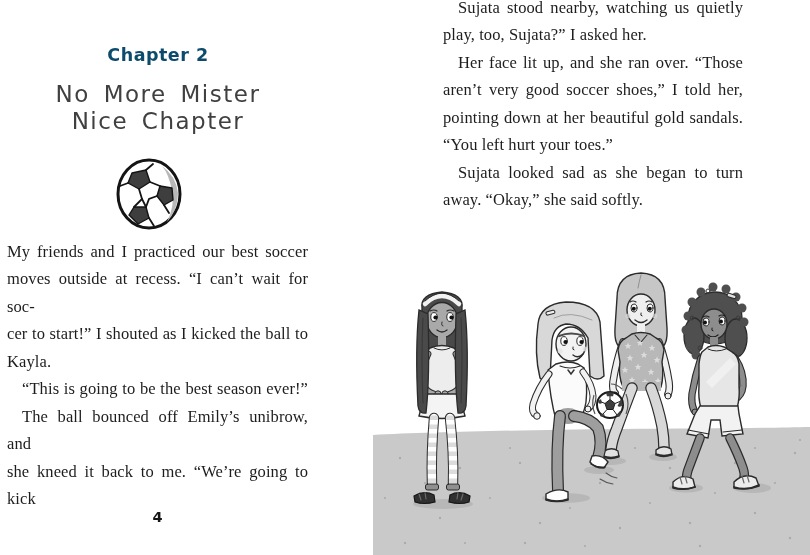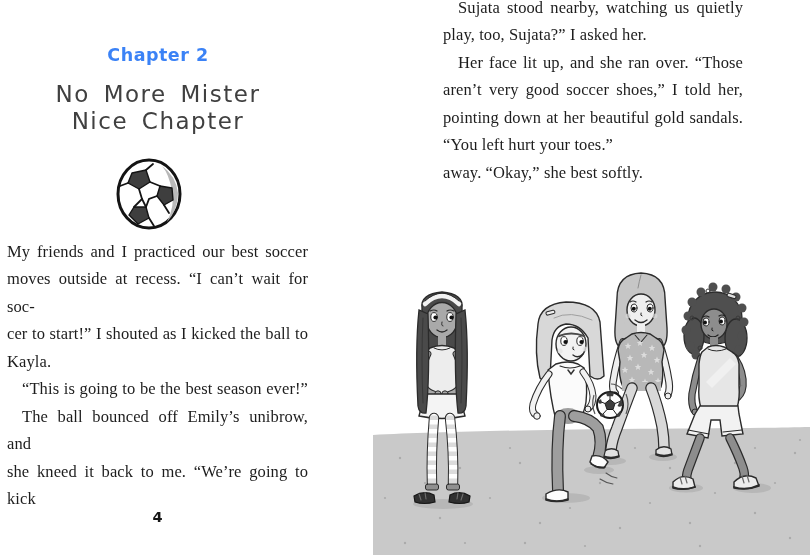--- a/index.html
+++ b/index.html
@@ -14,21 +14,21 @@
     font-size:16.5px;line-height:27.45px;
     text-align:justify;text-align-last:justify;
     white-space:normal;letter-spacing:.1px;
   }
   .line.end{text-align-last:left;}
   .line.indent{text-indent:15px;}
   
   .chapter{
     position:absolute;left:7px;top:45px;width:302px;text-align:center;
     font-family:"DejaVu Sans","Liberation Sans",sans-serif;
-    font-weight:bold;font-size:17.5px;letter-spacing:.5px;color:#3b82f6;
+    font-weight:bold;font-size:17.5px;letter-spacing:.5px;color:#0c4a6e;
   }
   .title{
     position:absolute;left:0px;top:81px;width:316px;text-align:center;
     font-family:"DejaVu Sans","Liberation Sans",sans-serif;
     font-size:23px;line-height:27px;letter-spacing:1.5px;word-spacing:5px;
     color:#404040;
   }
   .pageno{
     position:absolute;left:7px;top:509px;width:301px;text-align:center;
     font-family:"DejaVu Sans","Liberation Sans",sans-serif;
@@ -85,21 +85,22 @@
   </section>
 
   <section>
     <div class="col" style="left:443px;top:-6px;width:300px;">
       <div class="line indent">Sujata stood nearby, watching us quietly</div>
       <div class="line end">play, too, Sujata?” I asked her.</div>
       <div class="line indent">Her face lit up, and she ran over. “Those</div>
       <div class="line">aren’t very good soccer shoes,” I told her,</div>
       <div class="line">pointing down at her beautiful gold sandals.</div>
       <div class="line end">“You left hurt your toes.”</div>
-      <div class="line end">away. “Okay,” she best softly.</div>
+      <div class="line indent">Sujata looked sad as she began to turn</div>
+      <div class="line end">away. “Okay,” she said softly.</div>
     </div>
 
     <svg class="scene" width="440" height="297" viewBox="0 0 440 297">
       <defs>
         <pattern id="legStripes" patternUnits="userSpaceOnUse" width="10" height="9">
           <rect width="10" height="9" fill="#dcdcdc"></rect>
           <rect width="10" height="4.5" fill="#ffffff"></rect>
         </pattern>
         <path id="star" d="M0,-3.4 L1,-1.1 L3.3,-1.1 L1.5,0.5 L2.1,2.9 L0,1.5 L-2.1,2.9 L-1.5,0.5 L-3.3,-1.1 L-1,-1.1 Z"></path>
       </defs>

